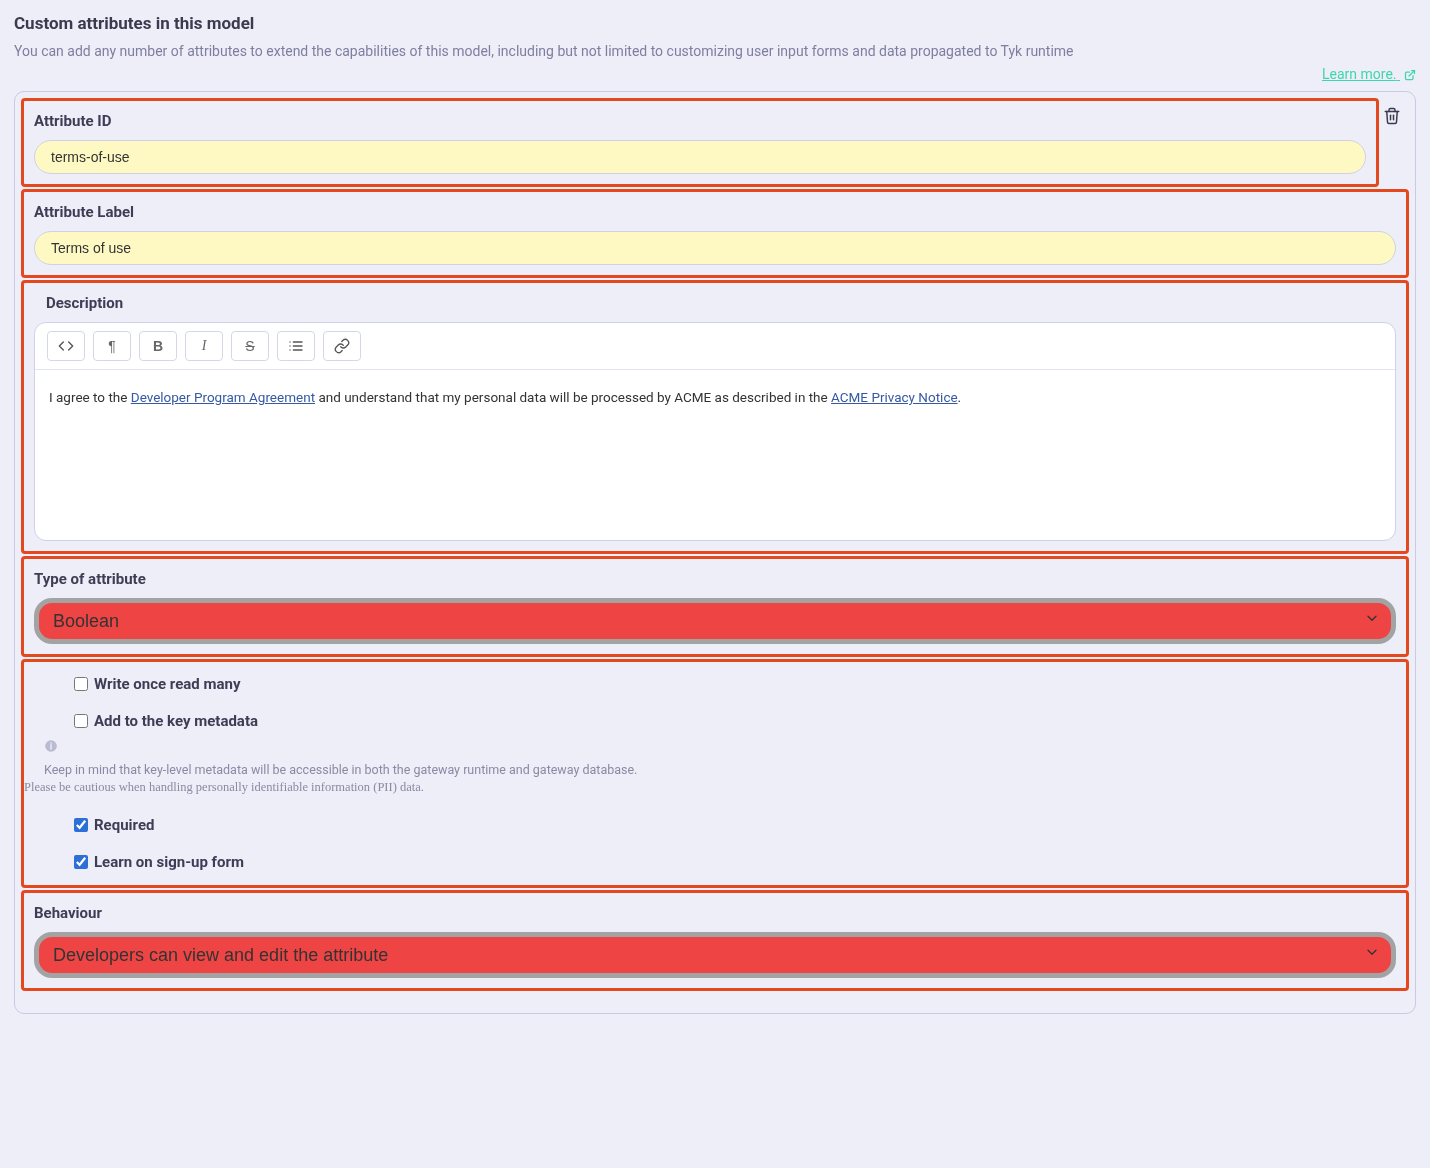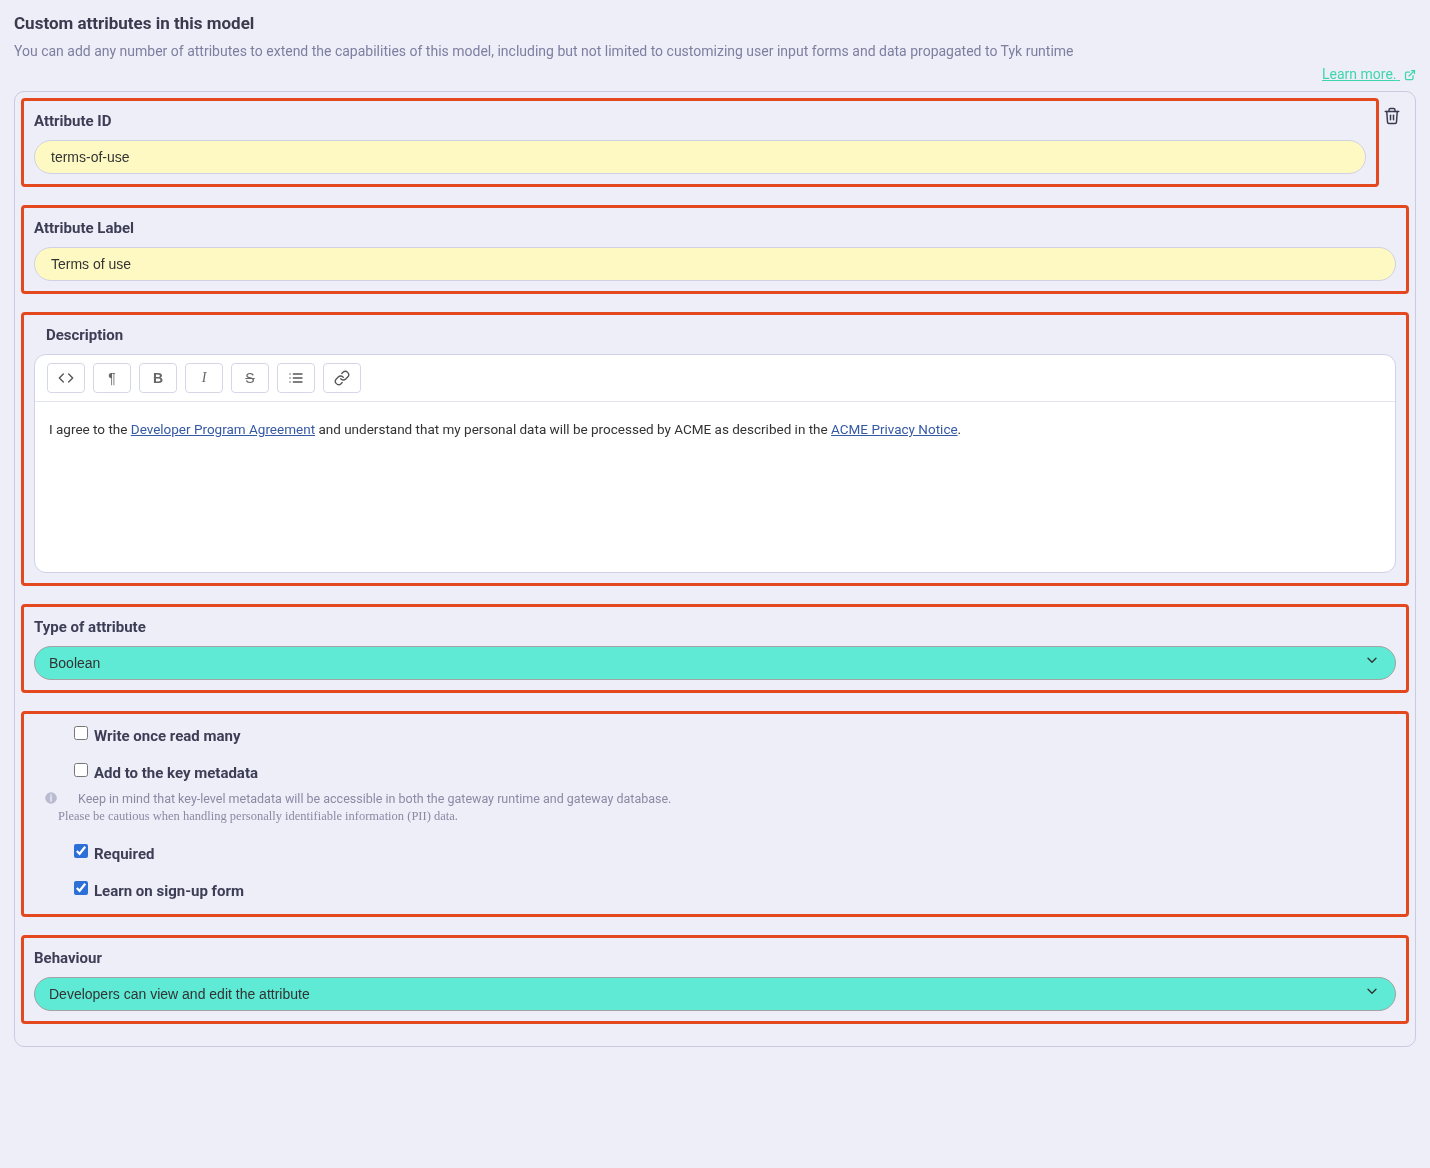--- a/index.html
+++ b/index.html
@@ -48,21 +48,21 @@
   .delete-icon-wrap {
     position: absolute;
     top: 14px;
     right: 14px;
     cursor: pointer;
   }
   .highlight-box {
     border: 3px solid #e4481f;
     border-radius: 4px;
     padding: 6px 10px 10px 10px;
-    margin-bottom: 18px;
+    margin-bottom: 2px;
   }
   .field-label {
     font-size: 15px;
     font-weight: 700;
     color: #3d3d56;
     margin: 4px 0 8px 0;
   }
   .text-input {
     width: 100%;
     border: 1px solid #cfd2e6;
@@ -71,26 +71,26 @@
     font-size: 14px;
     color: #333;
     background: #fef9c3;
     outline: none;
   }
   .select-wrap {
     position: relative;
   }
   .select-input {
     width: 100%;
-    border: 1px solid #a3a3a3;
+    border: 5px solid #a3a3a3;
     border-radius: 18px;
     padding: 8px 36px 8px 14px;
-    font-size: 14px;
+    font-size: 18px;
     color: #333;
-    background: #5eead4;
+    background: #ef4444;
     appearance: none;
     -webkit-appearance: none;
     outline: none;
     cursor: pointer;
   }
   .select-chevron {
     position: absolute;
     right: 16px;
     top: 50%;
     transform: translateY(-50%);
@@ -126,20 +126,21 @@
     min-height: 170px;
     font-size: 13.5px;
     color: #333;
   }
   .editor-body a {
     color: #3659a5;
     text-decoration: underline;
   }
   .cb-row {
     display: flex;
+    align-items: center;
     gap: 6px;
     margin-top: 6px;
     margin-bottom: 16px;
     padding-left: 40px;
   }
   .cb-row:last-child { margin-bottom: 4px; }
   .cb-row input[type="checkbox"] {
     width: 14px;
     height: 14px;
     accent-color: #2c6fd6;
@@ -147,24 +148,25 @@
   }
   .cb-label {
     font-size: 15px;
     font-weight: 700;
     color: #3d3d56;
     cursor: pointer;
   }
   .cb-helper {
     display: flex;
     align-items: flex-start;
-    gap: 20px;
+    gap: 8px;
     font-size: 12.5px;
     color: #8a8aa5;
     margin: -10px 0 18px 10px;
+    flex-direction: column;
   }
   .info-icon-svg {
     flex-shrink: 0;
     margin-top: 1px;
   }
   .hb-desc { }
 </style>
 </head>
 <body>
 

